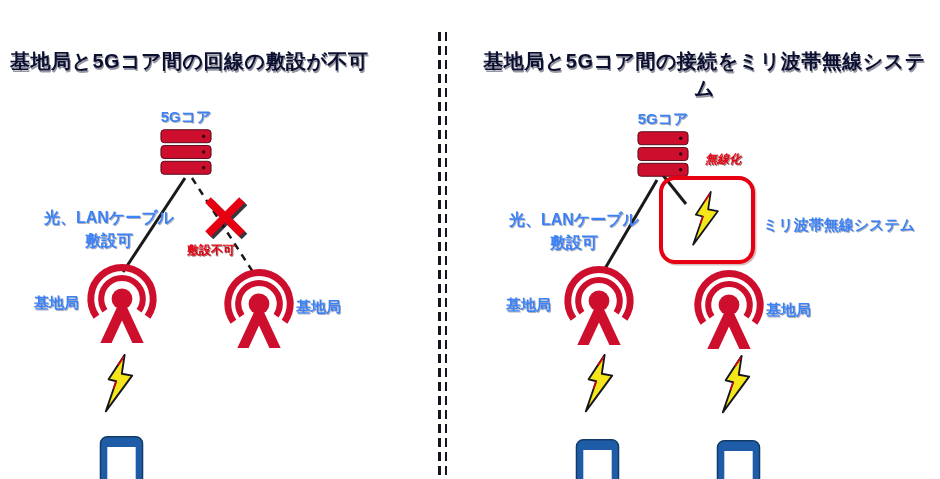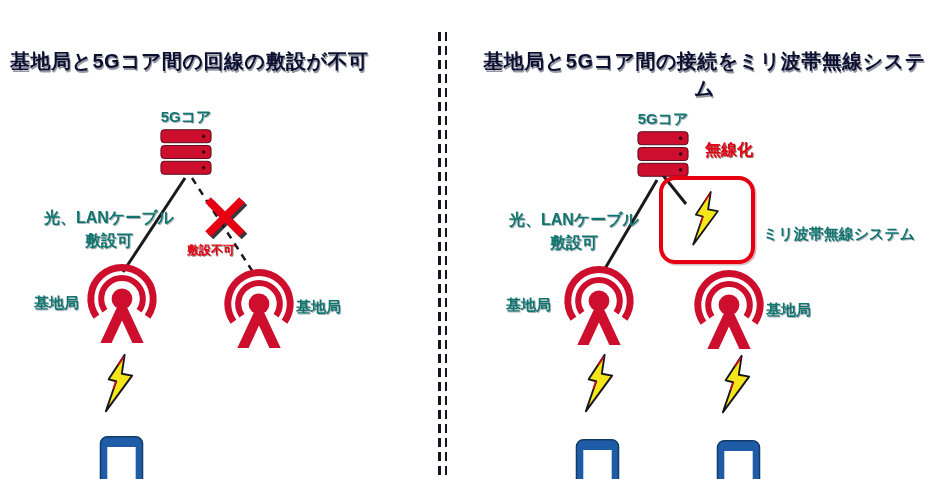--- a/index.html
+++ b/index.html
@@ -6,21 +6,21 @@
   .canvas{
     position:relative;width:940px;height:479px;background:#ffffff;
     font-family:"Liberation Sans","DejaVu Sans",sans-serif;overflow:hidden;margin-top:32px;
   }
   .title{
     position:absolute;font-weight:bold;font-size:20px;line-height:27px;
     color:#0c1030;letter-spacing:.5px;
     text-shadow:1px 1.5px 0 rgba(22,22,48,.45);z-index:3;
   }
   .lbl{
-    position:absolute;font-weight:bold;color:#0f766e;
+    position:absolute;font-weight:bold;color:#3b82f6;
     text-shadow:1px 1px 0 rgba(24,24,64,.35);z-index:3;white-space:nowrap;
   }
   .red-lbl{
     position:absolute;font-weight:bold;color:#e60012;
     text-shadow:1px 1px 0 rgba(70,0,0,.55);z-index:3;white-space:nowrap;
   }
   .icon{position:absolute;z-index:2;}
   .overlay{position:absolute;left:0;top:0;z-index:1;pointer-events:none;}
   .divider{
     position:absolute;top:0;height:479px;z-index:1;
@@ -125,28 +125,28 @@
   <section>
     <div class="title" style="left:477px;top:16px;width:455px;text-align:center;">
       <div>基地局と5Gコア間の接続をミリ波帯無線システム</div>
     </div>
 
     <div class="lbl center" style="left:627px;top:78px;width:72px;font-size:15px;">5Gコア</div>
     <svg class="icon" style="left:637px;top:98px;" width="52" height="48">
         <use href="#sym-server"></use>
       </svg>
 
-    <div class="red-lbl" style="left:705px;top:108px;font-size:16px;">無線化</div>
+    <div class="red-lbl" style="left:705px;top:119px;font-size:12px;font-style:italic;">無線化</div>
 
     <div class="mmwave-box">
       <svg class="icon" style="left:26px;top:11px;" width="33" height="58">
           <use href="#sym-bolt"></use>
         </svg>
     </div>
-    <div class="lbl" style="left:763px;top:193px;font-size:15px;">ミリ波帯無線システム</div>
+    <div class="lbl" style="left:763px;top:184px;font-size:15px;">ミリ波帯無線システム</div>
 
     <div class="lbl center" style="left:492px;top:176px;width:164px;font-size:16px;line-height:23px;">
       <div>光、LANケーブル</div>
       <div>敷設可</div>
     </div>
 
     <svg class="icon" style="left:560px;top:232px;" width="78" height="84">
         <use href="#sym-tower"></use>
       </svg>
     <div class="lbl" style="left:506px;top:264px;font-size:15px;">基地局</div>

